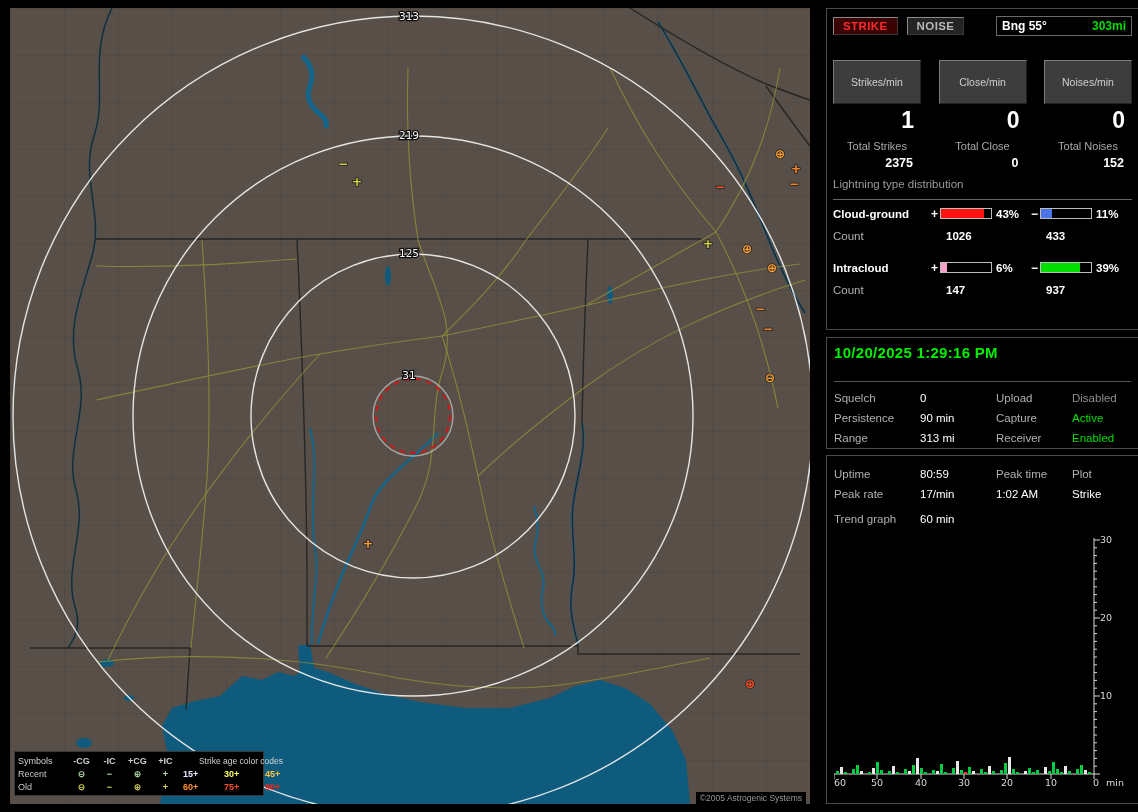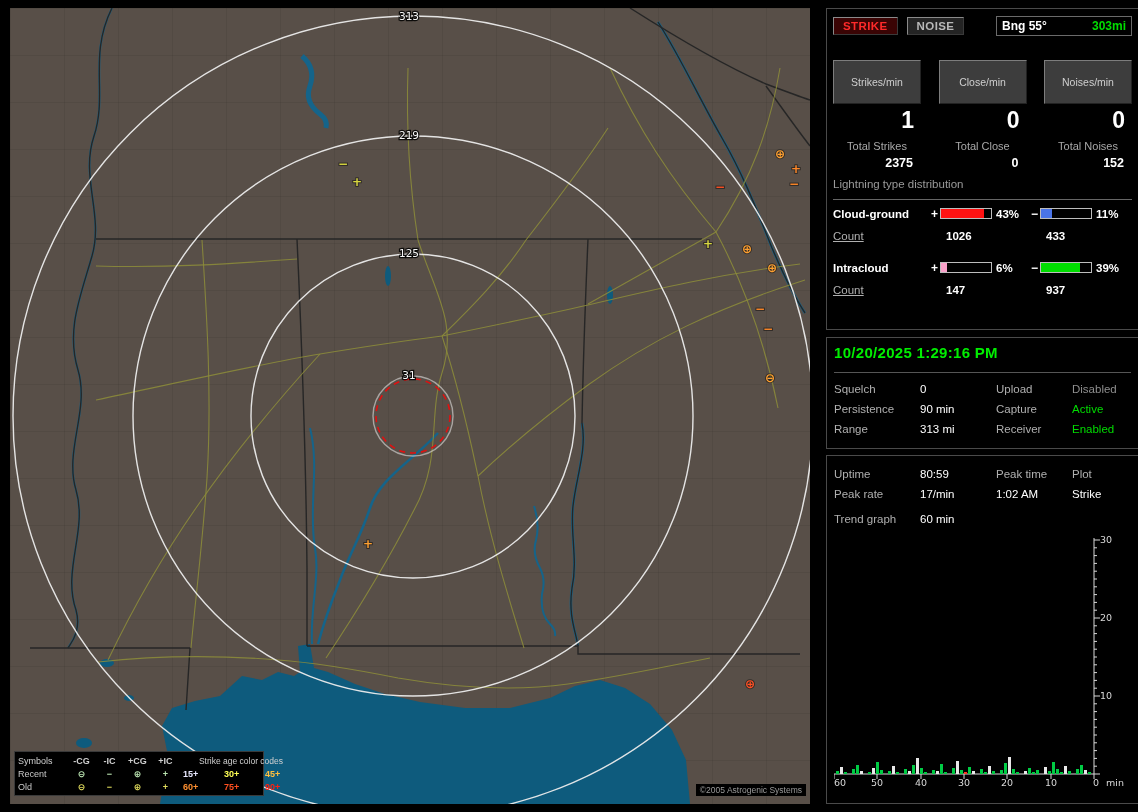--- a/index.html
+++ b/index.html
@@ -15,21 +15,21 @@
     paint-order:stroke;stroke:#000;stroke-width:2px;stroke-opacity:.45;}
 
   .legend{position:absolute;left:4px;bottom:8px;width:242px;background:#000;
     border:1px solid #3a3a3a;font-size:9px;color:#c8c8c8;padding:2px 3px;}
   .lg-row{display:grid;grid-template-columns:46px 21px 21px 21px 21px 34px 34px 34px;
     align-items:center;height:13px;gap:7px;}
   .lg-head{color:#d0d0d0;}
   .lg-age-head{grid-column:6 / span 3;text-align:center;white-space:nowrap;font-size:8.5px;}
   .lg-sym{text-align:center;font-weight:bold;}
   .lg-age{text-align:left;font-weight:bold;}
-  .copyright{position:absolute;right:4px;bottom:8px;background:#000;color:#9a9a9a;
+  .copyright{position:absolute;right:4px;bottom:0px;background:#000;color:#9a9a9a;
     font-size:8.5px;padding:1px 4px;}
 
   
   .sidebar{position:absolute;left:815px;top:8px;width:315px;height:796px;}
   .panel{position:absolute;left:11px;width:313px;background:#000;border:1px solid #4a4a4a;box-sizing:border-box;}
   .panel1{top:0;height:322px;padding:7px 6px;}
   .panel2{top:329px;height:112px;padding:6px 7px;}
   .panel3{top:447px;height:349px;padding:6px 7px;}
 
   .toggle-row{display:flex;align-items:center;gap:9px;}
@@ -54,26 +54,26 @@
   .dist-title{margin-top:8px;color:#9a9a9a;font-size:11.5px;padding-bottom:9px;border-bottom:1px solid #666;}
   .dist-row{display:grid;grid-template-columns:96px 11px 52px 37px 11px 52px 36px;
     align-items:center;height:23px;margin-top:2px;}
   .dist-label{color:#fff;font-weight:bold;font-size:11.5px;}
   .dist-sign{color:#fff;font-weight:bold;font-size:12px;text-align:center;}
   .dist-bar{width:50px;height:9px;border:1px solid #bdbdbd;background:#000;}
   .dist-fill{height:100%;}
   .dist-pct{color:#fff;font-weight:bold;font-size:11.5px;padding-left:4px;}
   .count-row{display:grid;grid-template-columns:96px 11px 52px 37px 11px 52px 36px;
     align-items:center;height:21px;}
-  .count-label{color:#b0b0b0;font-size:11.5px;text-decoration:underline;}
+  .count-label{color:#b0b0b0;font-size:11.5px;}
   .count-val{color:#fff;font-weight:bold;font-size:11.5px;padding-left:6px;}
   .dist-gap{height:8px;}
 
   .datetime{color:#00ee00;font-size:15px;font-weight:bold;letter-spacing:.3px;
-    padding-bottom:11px;border-bottom:1px solid #555;}
+    padding-bottom:20px;border-bottom:1px solid #555;}
   .kv-grid{display:grid;grid-template-columns:86px 76px 76px 1fr;margin-top:6px;}
   .kv-grid > span{font-size:11.5px;line-height:20px;white-space:nowrap;}
   .kv-label{color:#b0b0b0;}
   .kv-value{color:#fff;}
   .kv-green{color:#00dd00;}
   .kv-dim{color:#8e8e8e;}
 
   .trend-row{display:grid;grid-template-columns:86px 1fr;margin-top:9px;}
   .trend-row > span{font-size:11.5px;}
 

